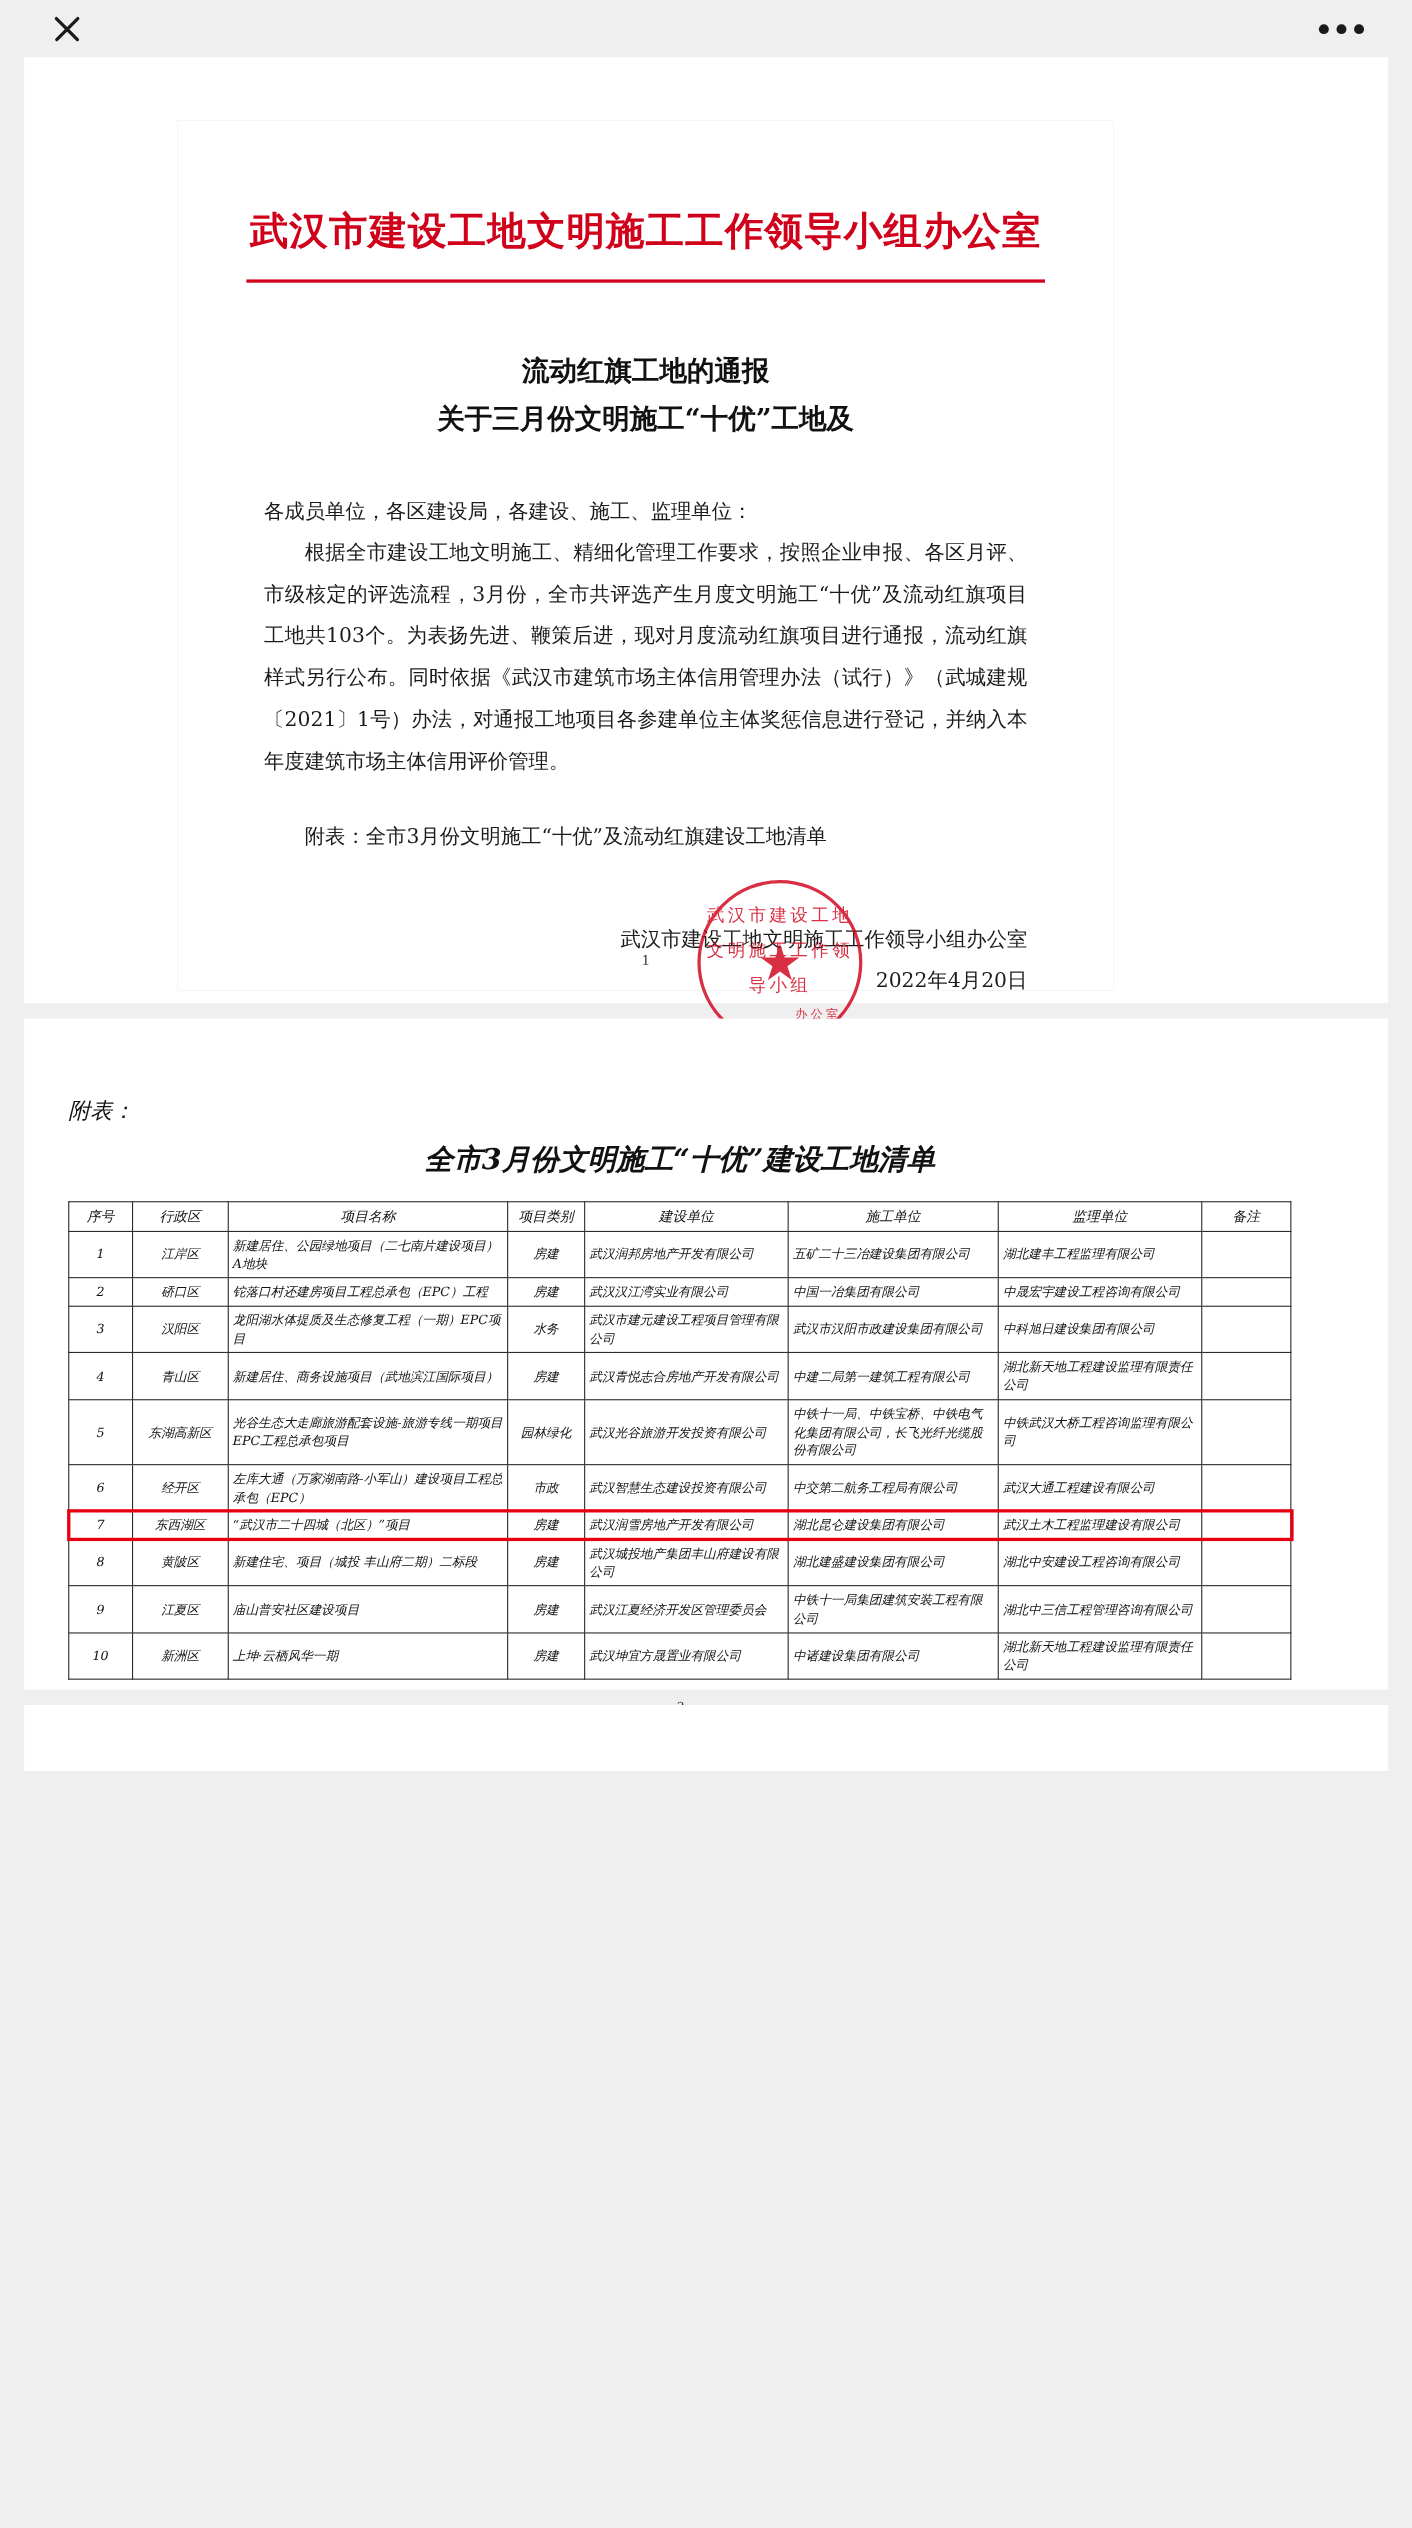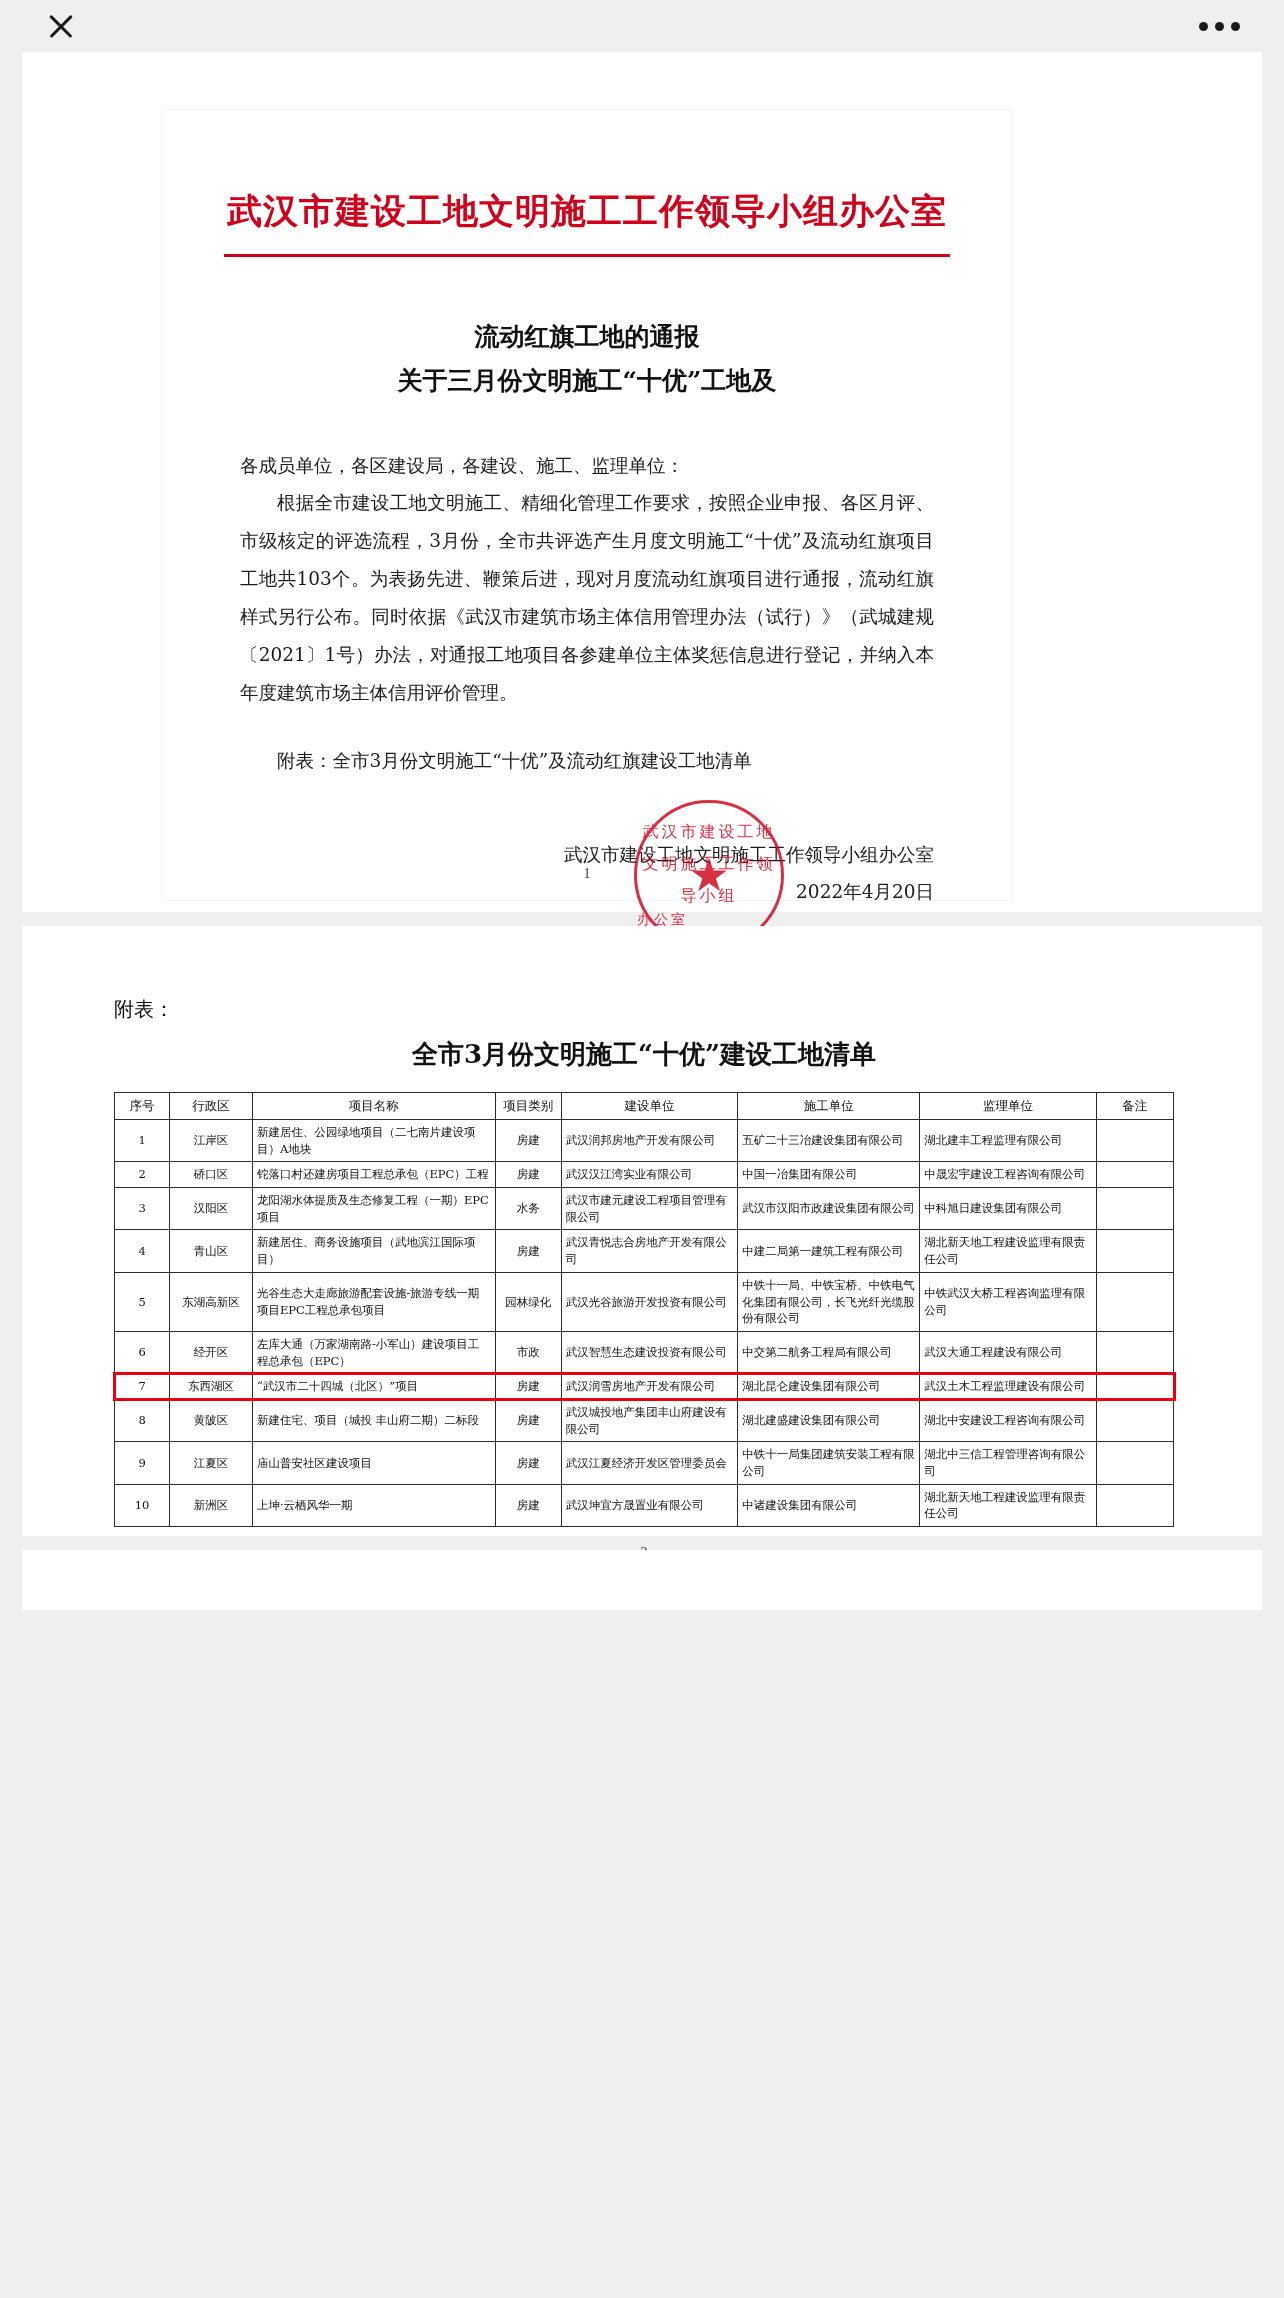--- a/index.html
+++ b/index.html
@@ -76,30 +76,30 @@
   }
   .seal .star {
     position: absolute; left: 50%; top: 50%; transform: translate(-50%,-50%);
     color: #d0021b; font-size: 46px; line-height: 1;
   }
   .seal .seal-top {
     position: absolute; left: 0; right: 0; top: 13px; text-align: center;
     color: #d0021b; font-size: 16px; letter-spacing: 3px;
   }
   .seal .seal-bot {
-    position: absolute; left: 0; right: 0; bottom: 14px; text-align: left;
-    color: #d0021b; font-size: 14px; letter-spacing: 3px;
+    position: absolute; left: 0; right: 16px; bottom: 14px; text-align: right;
+    color: #d0021b; font-size: 11px; letter-spacing: 3px;
   }
   .page-num {
     position: absolute; left: 0; right: 0; bottom: 18px; text-align: center;
     font-size: 14px; color: #333;
   }
 
   
-  .page2 { height: 610px; padding: 70px 88px 0 92px; }
+  .page2 { height: 610px; padding: 70px 88px 0 40px; font-style: italic; }
   .attach-label { font-size: 20px; color: #111; margin-bottom: 14px; }
   .table-title {
     text-align: center; font-size: 26px; font-weight: 700; color: #111;
     margin-bottom: 20px; font-family: "DejaVu Serif", serif;
   }
   table.list {
     width: 100%; border-collapse: collapse; table-layout: fixed;
     font-size: 11.5px; color: #111; font-family: "DejaVu Serif", serif;
   }
   table.list th, table.list td {

